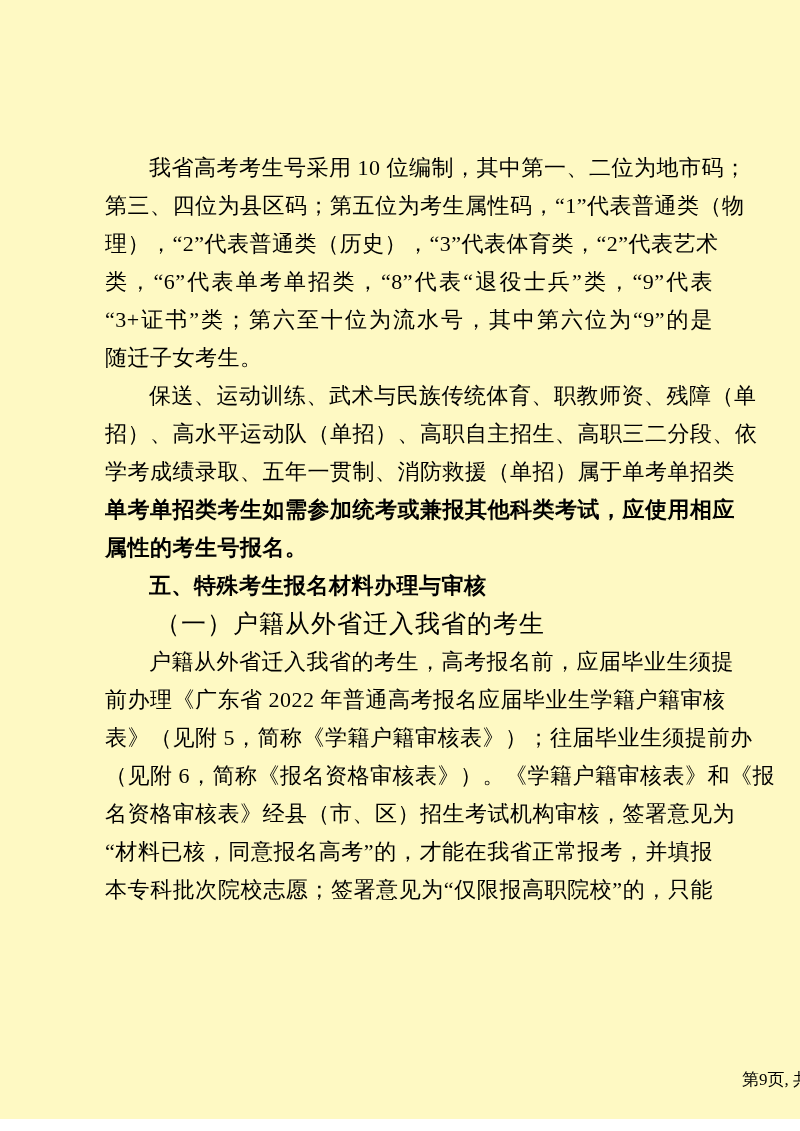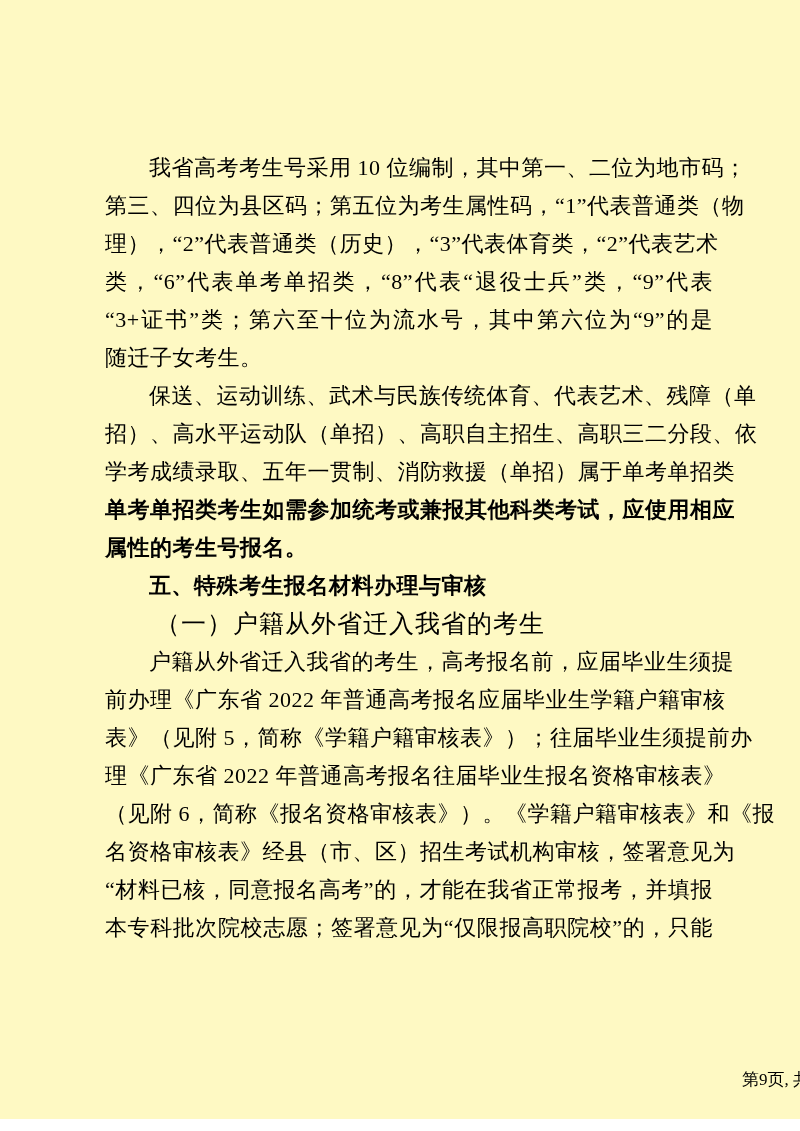--- a/index.html
+++ b/index.html
@@ -69,30 +69,29 @@
 <body>
 
 <div class="page">
   <div class="doc-body">
       <div class="line body indent">我省高考考生号采用 10 位编制，其中第一、二位为地市码；</div>
       <div class="line body">第三、四位为县区码；第五位为考生属性码，“1”代表普通类（物</div>
       <div class="line body">理），“2”代表普通类（历史），“3”代表体育类，“2”代表艺术</div>
       <div class="line body">类，“6”代表单考单招类，“8”代表“退役士兵”类，“9”代表</div>
       <div class="line body">“3+证书”类；第六至十位为流水号，其中第六位为“9”的是</div>
       <div class="line body no-just">随迁子女考生。</div>
-      <div class="line body indent">保送、运动训练、武术与民族传统体育、代表艺术、残障（单</div>
+      <div class="line body indent">保送、运动训练、武术与民族传统体育、职教师资、残障（单</div>
       <div class="line body">招）、高水平运动队（单招）、高职自主招生、高职三二分段、依</div>
       <div class="line body">学考成绩录取、五年一贯制、消防救援（单招）属于单考单招类</div>
       <div class="line bold">单考单招类考生如需参加统考或兼报其他科类考试，应使用相应</div>
       <div class="line bold no-just">属性的考生号报名。</div>
       <div class="line heading indent no-just">五、特殊考生报名材料办理与审核</div>
       <div class="line subheading indent no-just">（一）户籍从外省迁入我省的考生</div>
       <div class="line body indent">户籍从外省迁入我省的考生，高考报名前，应届毕业生须提</div>
       <div class="line body">前办理《广东省 2022 年普通高考报名应届毕业生学籍户籍审核</div>
       <div class="line body">表》（见附 5，简称《学籍户籍审核表》）；往届毕业生须提前办</div>
-      <div class="line body">理《广东省 2022 年普通高考报名往届毕业生报名资格审核表》</div>
       <div class="line body">（见附 6，简称《报名资格审核表》）。《学籍户籍审核表》和《报</div>
       <div class="line body">名资格审核表》经县（市、区）招生考试机构审核，签署意见为</div>
       <div class="line body">“材料已核，同意报名高考”的，才能在我省正常报考，并填报</div>
       <div class="line body">本专科批次院校志愿；签署意见为“仅限报高职院校”的，只能</div>
     </div>
   <div class="footer">第9页, 共49页</div>
 </div>
 
 </body></html>

